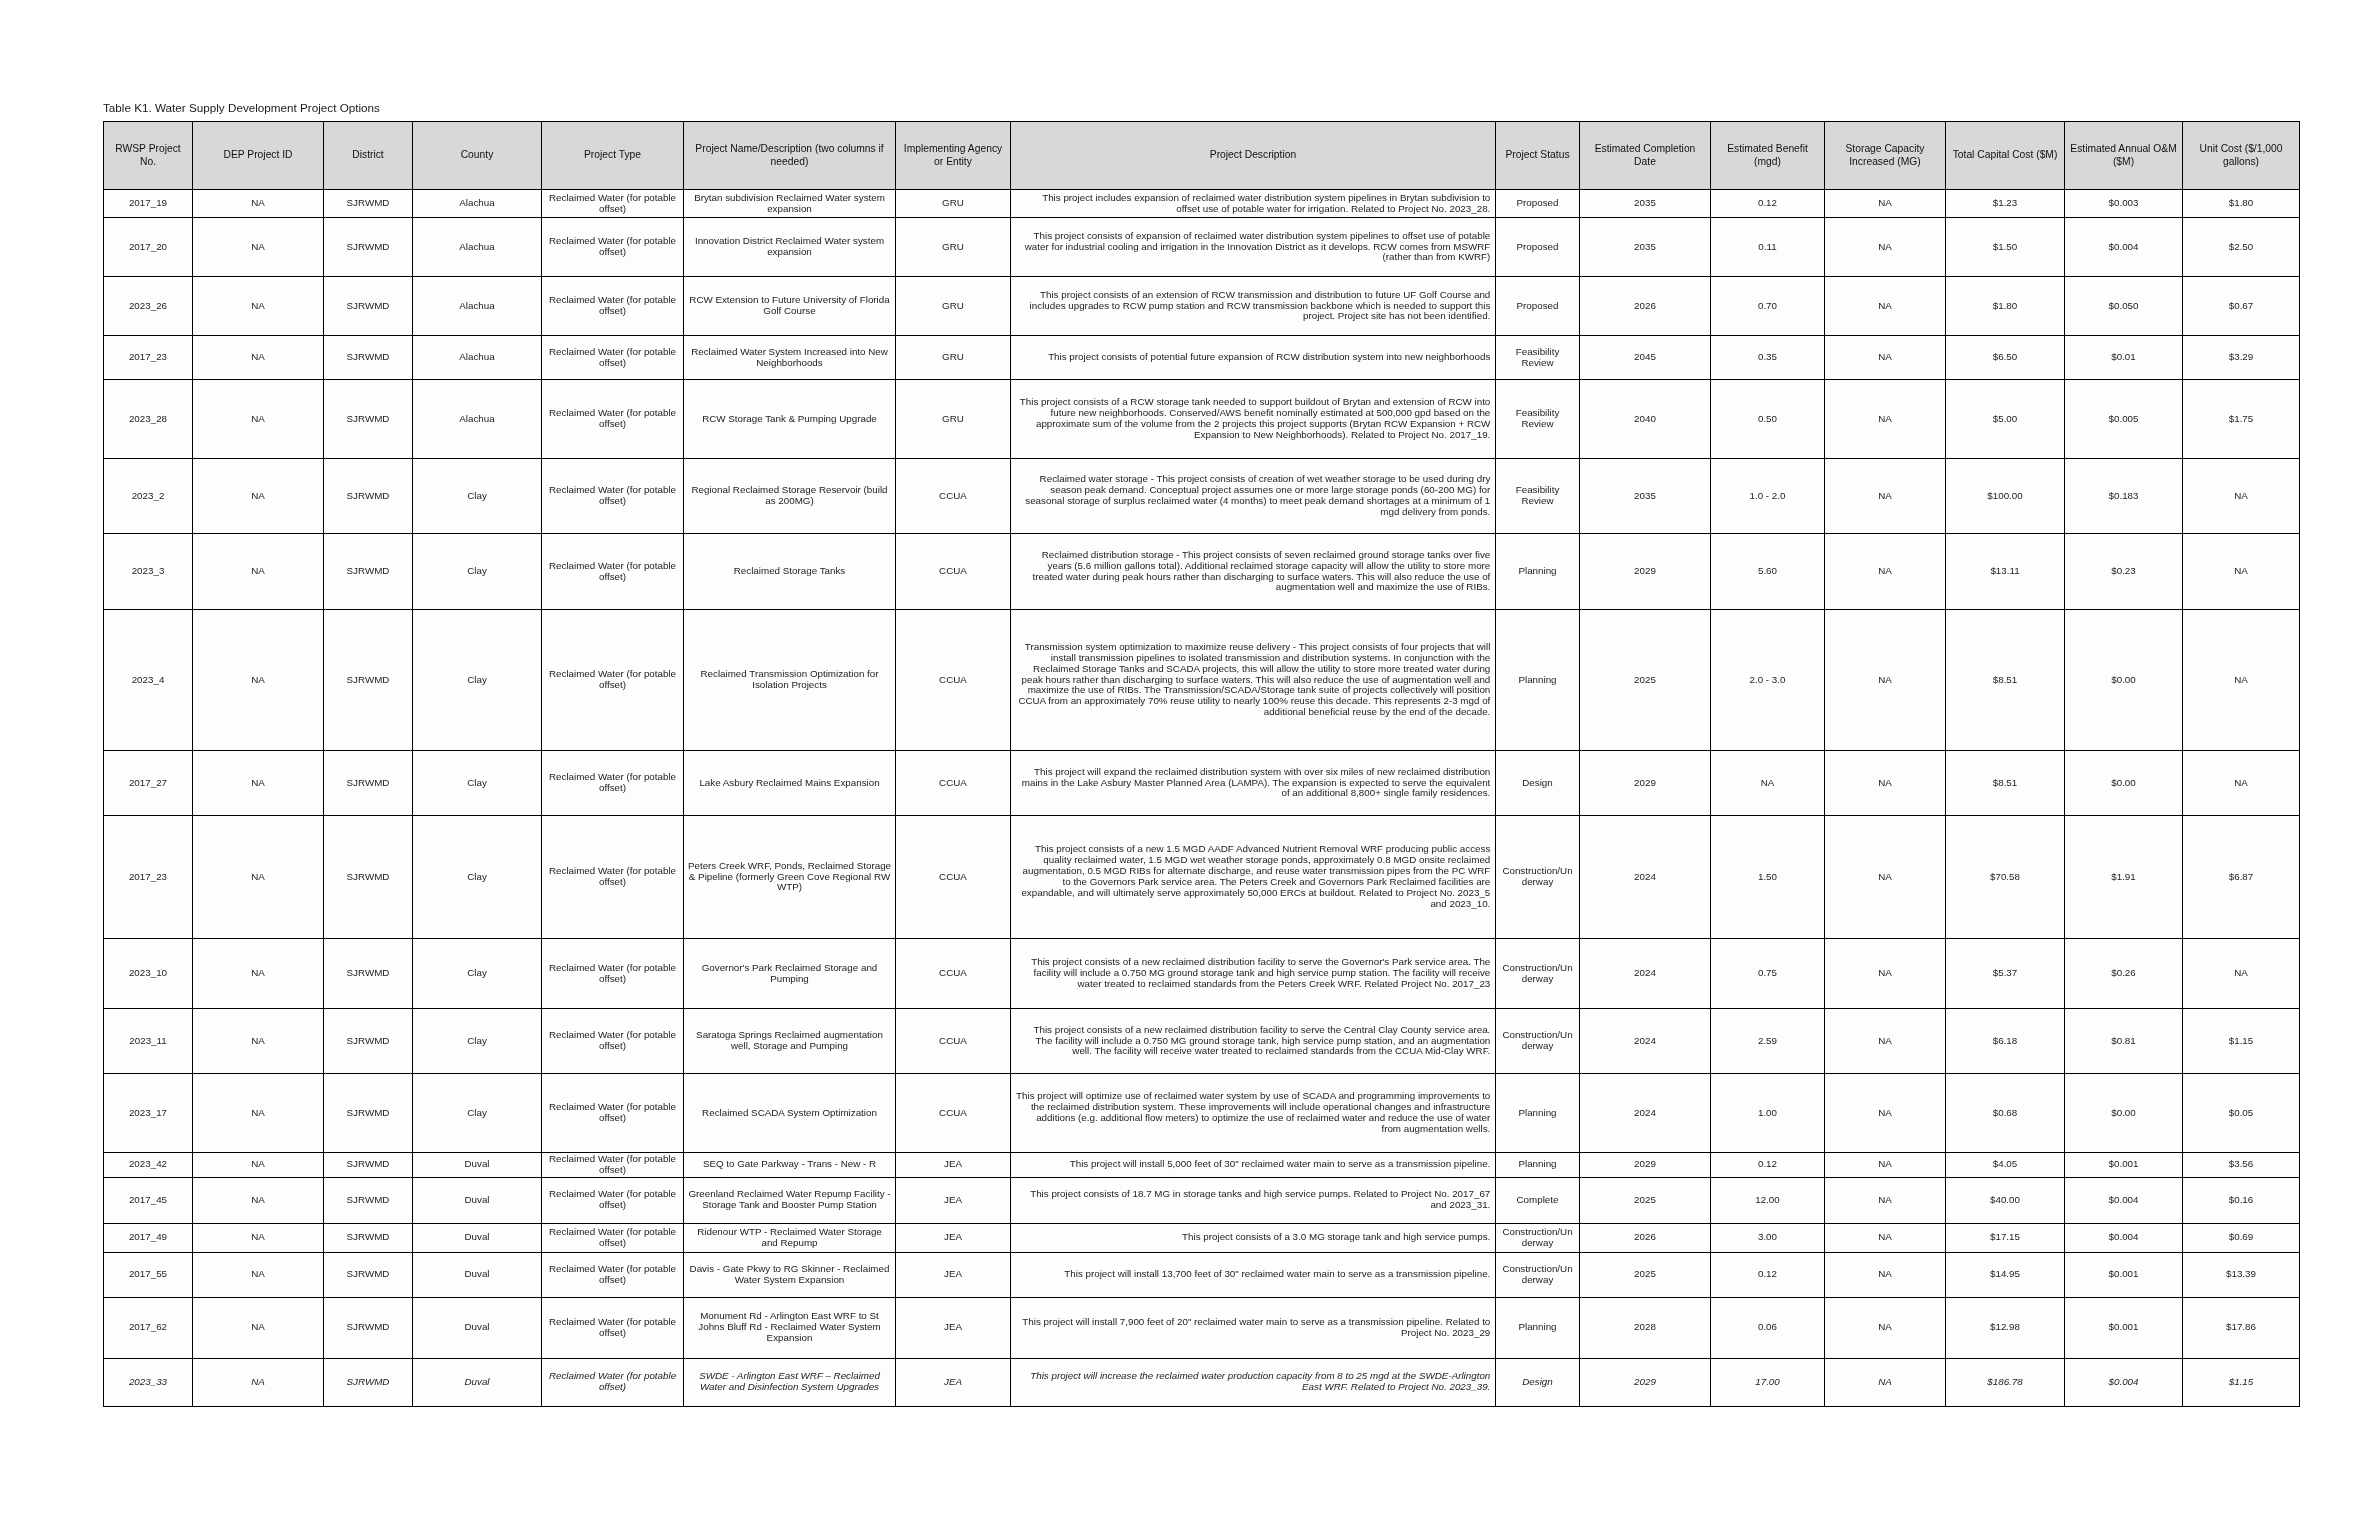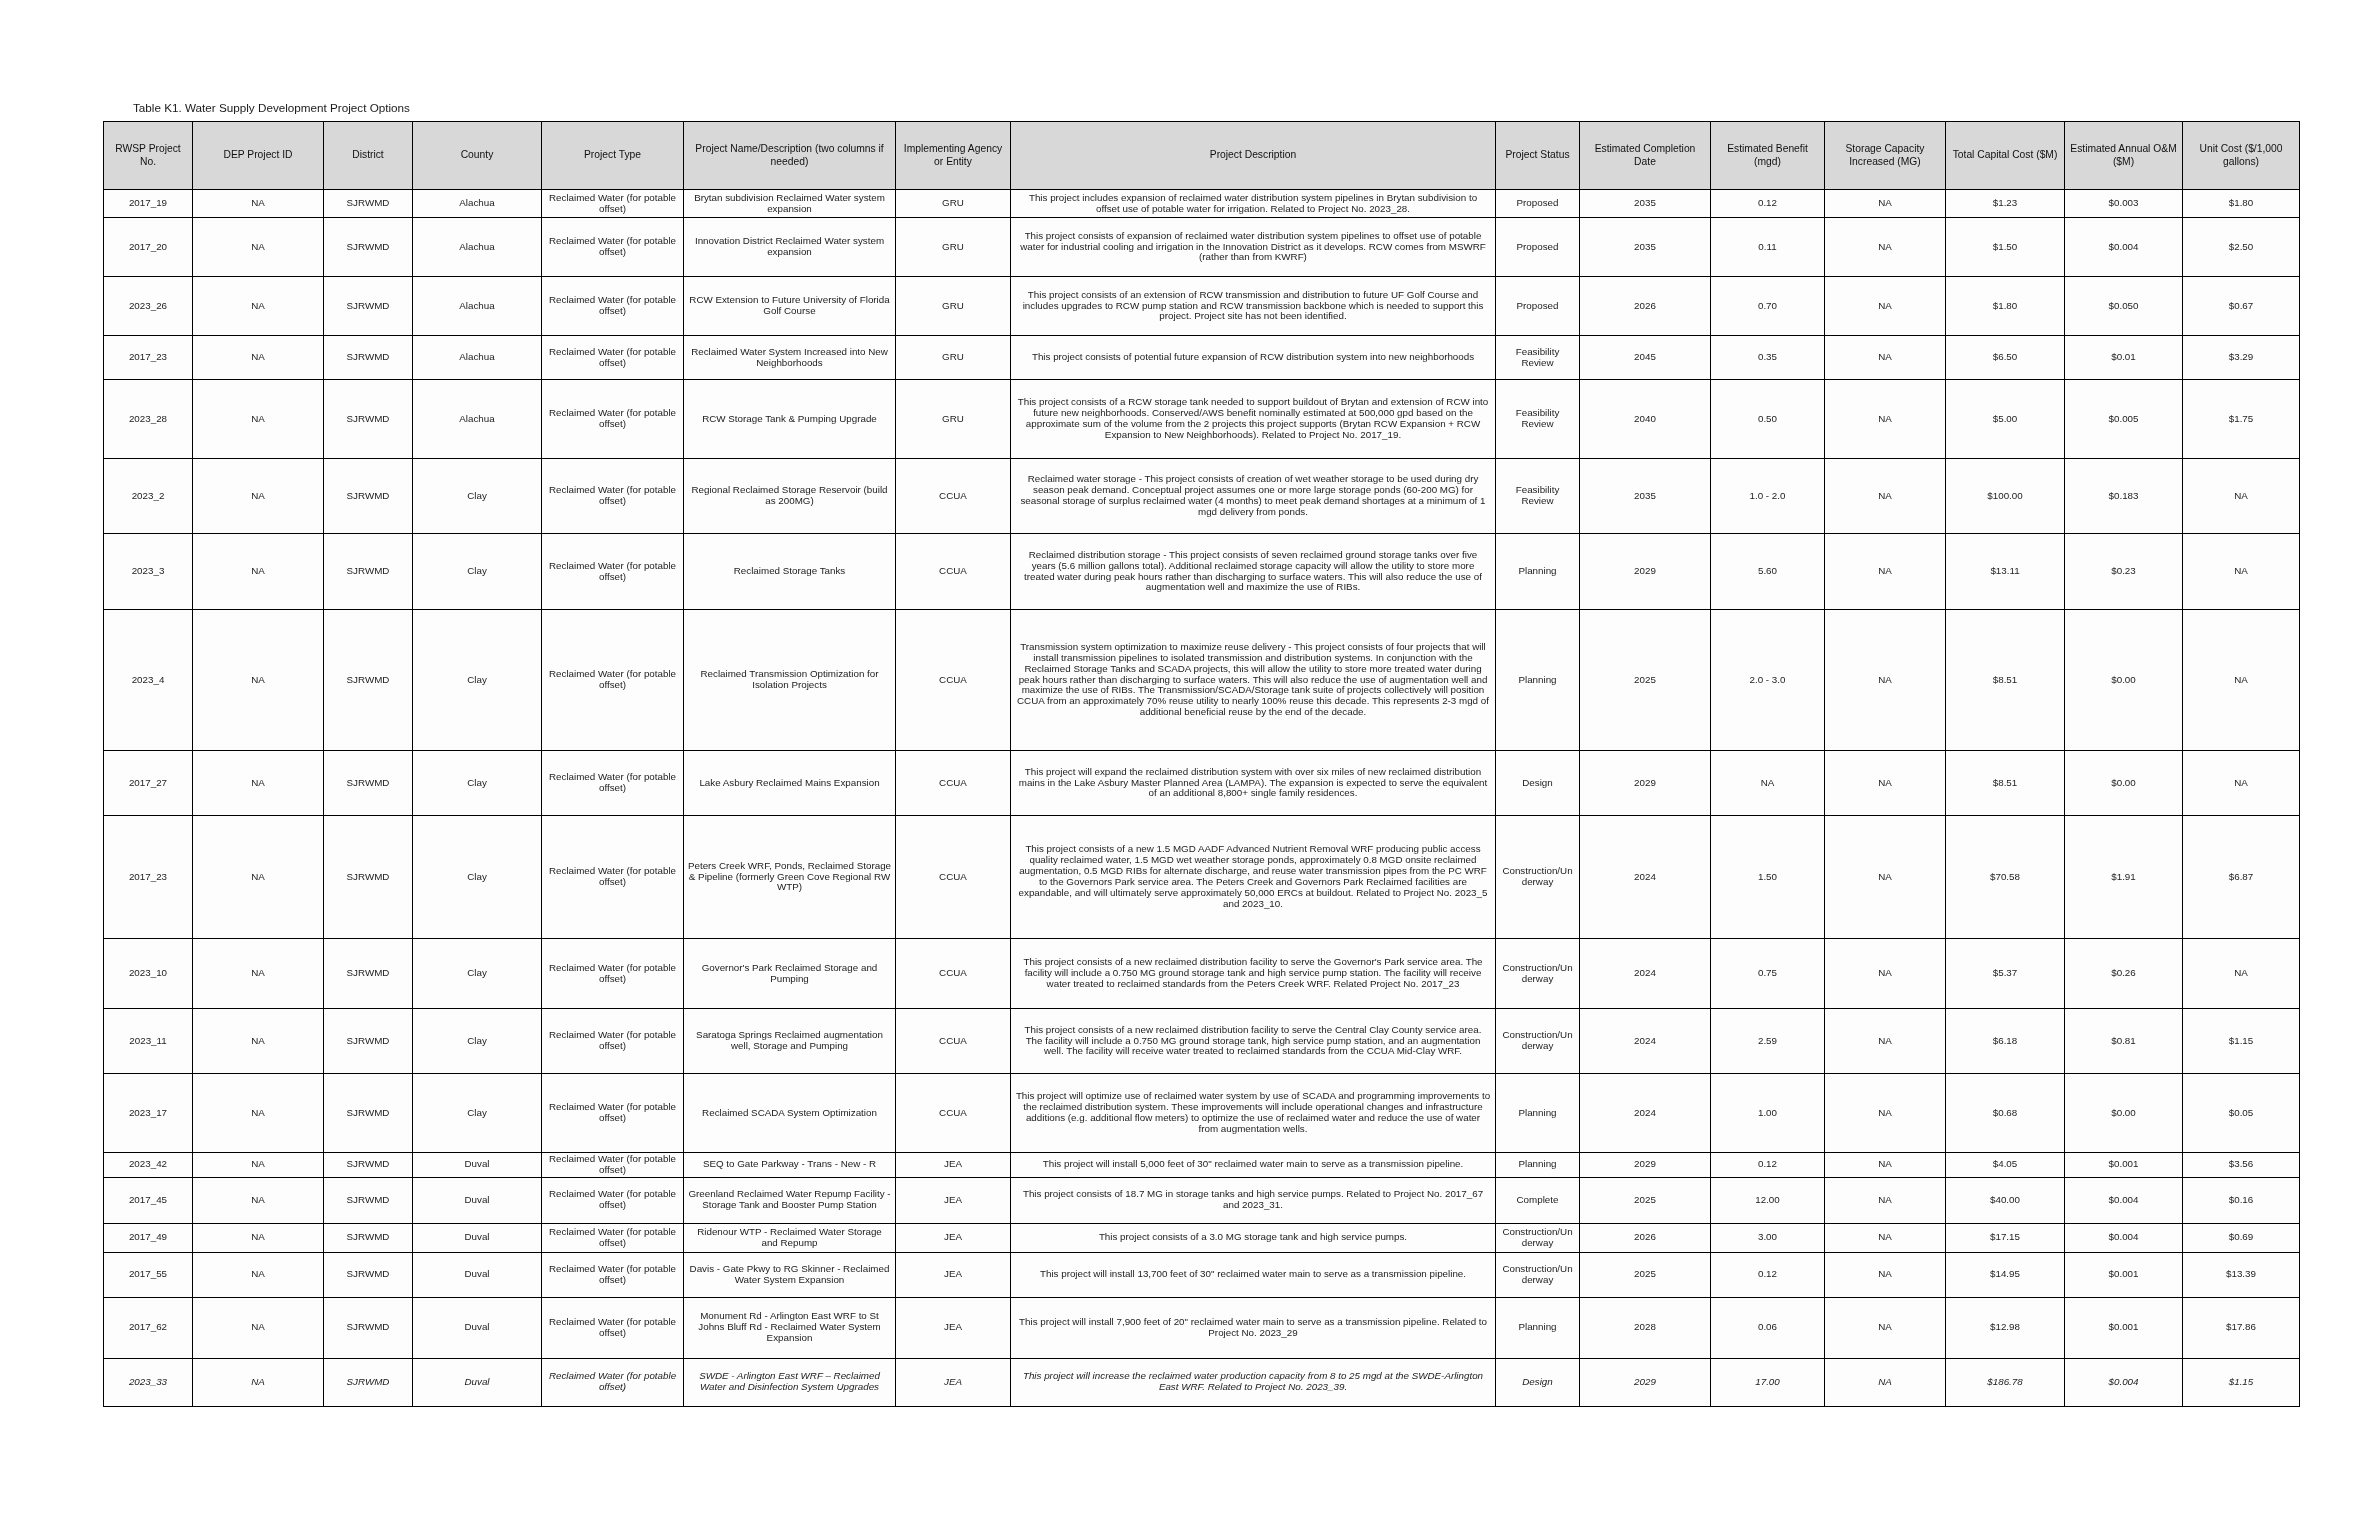--- a/index.html
+++ b/index.html
@@ -14,21 +14,20 @@
   }
   .sheet { position: relative; width: 2377px; height: 1538px; }
 
   .table-title {
     position: absolute;
     left: 103px;
     top: 101px;
     font-size: 11.7px;
     color: #1a1a1a;
     white-space: nowrap;
-    margin-left: 30px;
   }
 
   table.k1 {
     position: absolute;
     left: 103px;
     top: 121px;
     border-collapse: collapse;
     table-layout: fixed;
     width: 2194px;
     border: 1.9px solid #000;
@@ -49,21 +48,21 @@
     height: 68px;
     border-bottom: 1.9px solid #000;
   }
   table.k1 td {
     font-size: 9.8px;
     line-height: 1.11;
     color: #1c1c1c;
     background: #fdfdfd;
   }
   table.k1 td.desc {
-    text-align: center;
+    text-align: right;
     padding: 0.9px 4.7px;
   }
   table.k1 tr.thick-top td { border-top: 1.9px solid #000; }
   table.k1 td.wrapany { overflow-wrap: anywhere; word-break: break-word; }
 
   .page-footer {
     position: absolute;
     top: 1471px;
     left: 0;
     width: 2377px;

